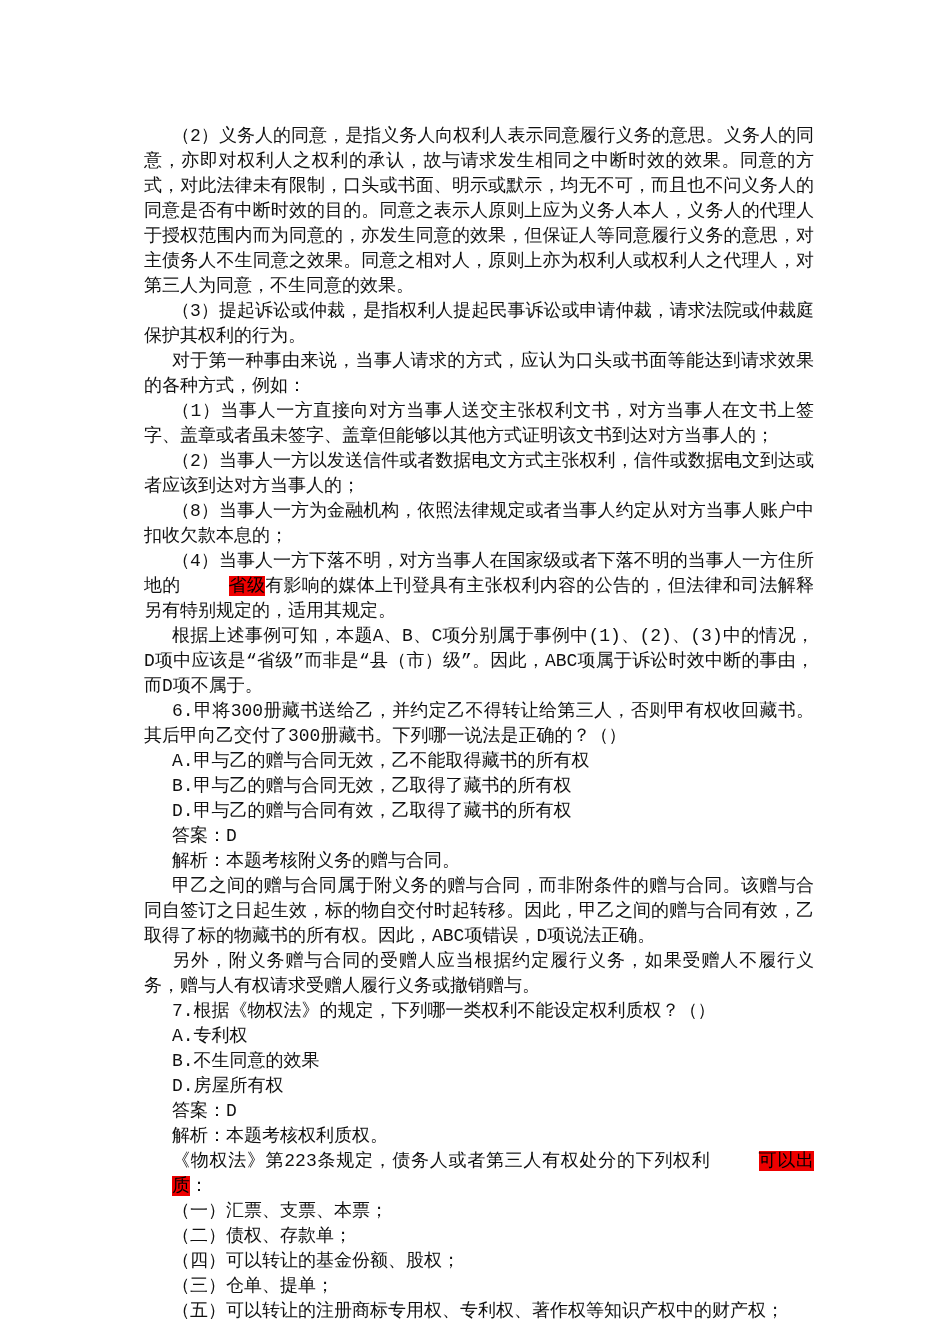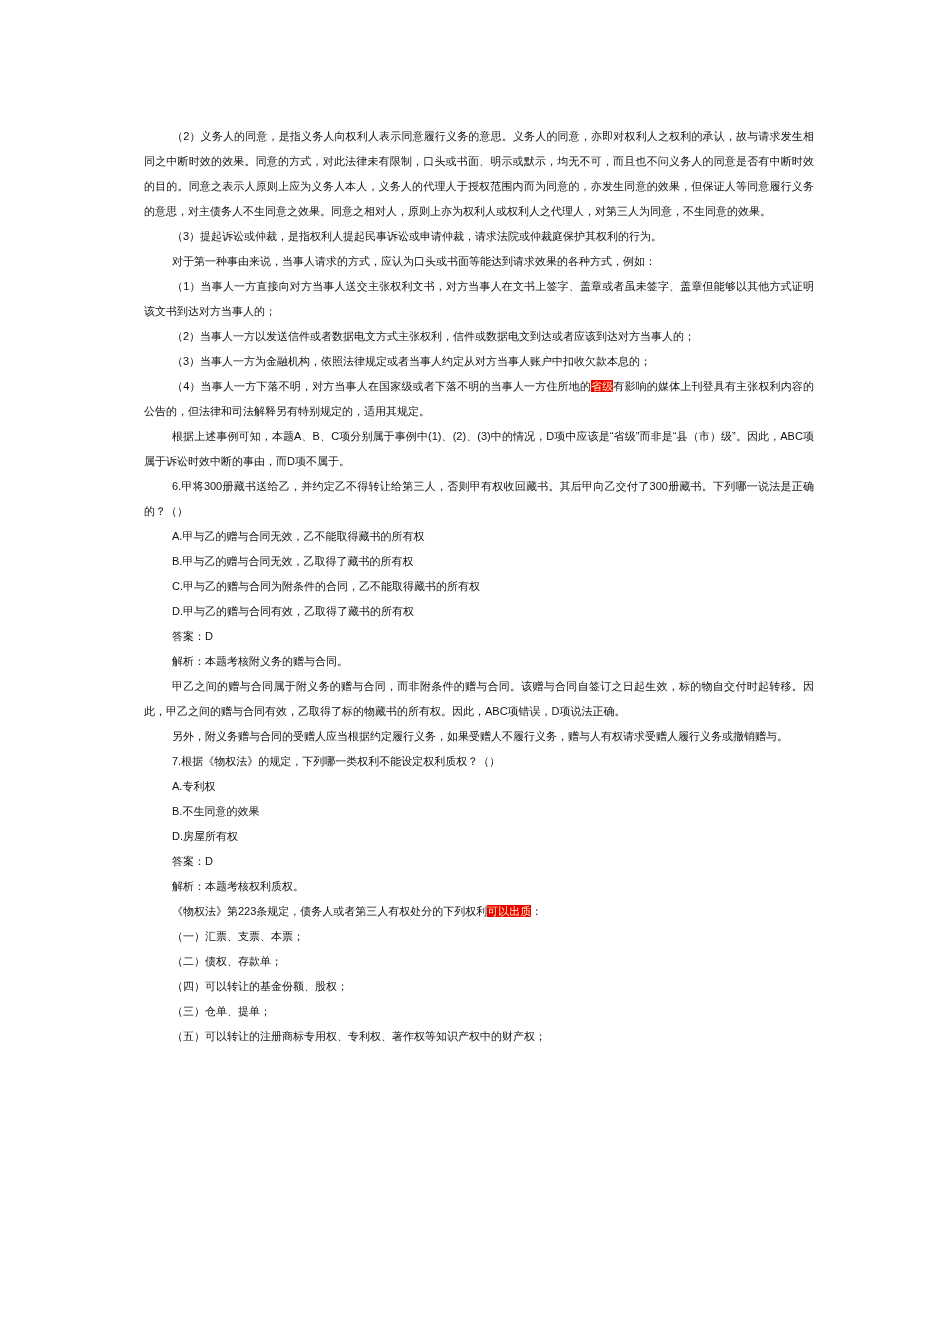--- a/index.html
+++ b/index.html
@@ -2,48 +2,47 @@
 <html><head>
   <meta charset="utf-8">
   <style>
     html, body { margin: 0; padding: 0; background: #ffffff; }
     body { width: 950px; height: 1344px; position: relative; overflow: hidden; }
     .page {
       position: absolute;
       left: 144px;
       top: 124px;
       width: 670px;
-      font-family: Liberation Sans, sans-serif;
-      font-size: 11px;
+      font-family: Liberation Mono, monospace;
+      font-size: 18px;
       line-height: 25px;
       color: #111111;
       text-align: justify;
     }
     .p { margin: 0; }
     .ind { text-indent: 28px; }
     .ind1 { padding-left: 28px; }
-    .hl { background: #ee0000; color: #fef9c3; }
+    .hl { background: #ee0000; color: #000000; margin-left: 48px; }
   </style>
 </head>
 <body>
 
 <div class="page">
   <p class="p ind">（2）义务人的同意，是指义务人向权利人表示同意履行义务的意思。义务人的同意，亦即对权利人之权利的承认，故与请求发生相同之中断时效的效果。同意的方式，对此法律未有限制，口头或书面、明示或默示，均无不可，而且也不问义务人的同意是否有中断时效的目的。同意之表示人原则上应为义务人本人，义务人的代理人于授权范围内而为同意的，亦发生同意的效果，但保证人等同意履行义务的意思，对主债务人不生同意之效果。同意之相对人，原则上亦为权利人或权利人之代理人，对第三人为同意，不生同意的效果。</p>
   <p class="p ind">（3）提起诉讼或仲裁，是指权利人提起民事诉讼或申请仲裁，请求法院或仲裁庭保护其权利的行为。</p>
   <p class="p ind">对于第一种事由来说，当事人请求的方式，应认为口头或书面等能达到请求效果的各种方式，例如：</p>
   <p class="p ind">（1）当事人一方直接向对方当事人送交主张权利文书，对方当事人在文书上签字、盖章或者虽未签字、盖章但能够以其他方式证明该文书到达对方当事人的；</p>
   <p class="p ind">（2）当事人一方以发送信件或者数据电文方式主张权利，信件或数据电文到达或者应该到达对方当事人的；</p>
-  <p class="p ind">（3）当事人一方为金融机构，依照法律规定或者当事人约定从对方当事人账户中扣收欠款本息的；</p>
+  <p class="p ind">（8）当事人一方为金融机构，依照法律规定或者当事人约定从对方当事人账户中扣收欠款本息的；</p>
   <p class="p ind"><span>（4）当事人一方下落不明，对方当事人在国家级或者下落不明的当事人一方住所地的</span><span class="hl">省级</span><span>有影响的媒体上刊登具有主张权利内容的公告的，但法律和司法解释另有特别规定的，适用其规定。</span></p>
   <p class="p ind">根据上述事例可知，本题A、B、C项分别属于事例中(1)、(2)、(3)中的情况，D项中应该是“省级”而非是“县（市）级”。因此，ABC项属于诉讼时效中断的事由，而D项不属于。</p>
 
   <p class="p ind">6.甲将300册藏书送给乙，并约定乙不得转让给第三人，否则甲有权收回藏书。其后甲向乙交付了300册藏书。下列哪一说法是正确的？（）</p>
   <p class="p ind1">A.甲与乙的赠与合同无效，乙不能取得藏书的所有权</p>
   <p class="p ind1">B.甲与乙的赠与合同无效，乙取得了藏书的所有权</p>
-  <p class="p ind1">C.甲与乙的赠与合同为附条件的合同，乙不能取得藏书的所有权</p>
   <p class="p ind1">D.甲与乙的赠与合同有效，乙取得了藏书的所有权</p>
   <p class="p ind1">答案：D</p>
   <p class="p ind1">解析：本题考核附义务的赠与合同。</p>
   <p class="p ind">甲乙之间的赠与合同属于附义务的赠与合同，而非附条件的赠与合同。该赠与合同自签订之日起生效，标的物自交付时起转移。因此，甲乙之间的赠与合同有效，乙取得了标的物藏书的所有权。因此，ABC项错误，D项说法正确。</p>
   <p class="p ind">另外，附义务赠与合同的受赠人应当根据约定履行义务，如果受赠人不履行义务，赠与人有权请求受赠人履行义务或撤销赠与。</p>
 
   <p class="p ind">7.根据《物权法》的规定，下列哪一类权利不能设定权利质权？（）</p>
   <p class="p ind1">A.专利权</p>
   <p class="p ind1">B.不生同意的效果</p>
   <p class="p ind1">D.房屋所有权</p>

